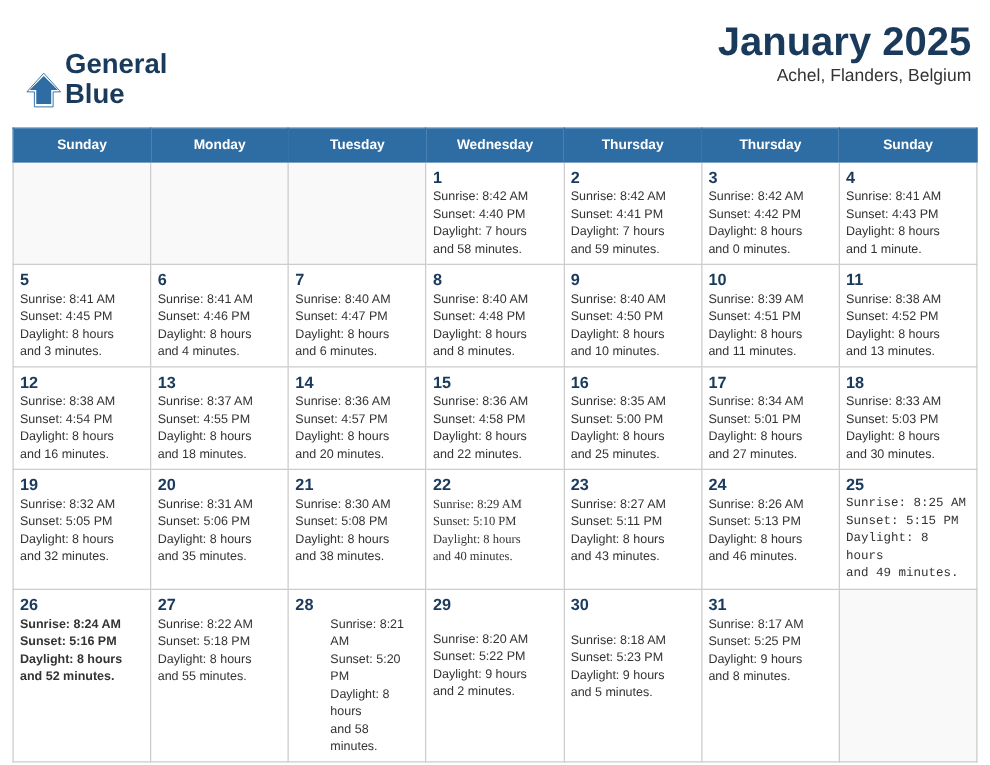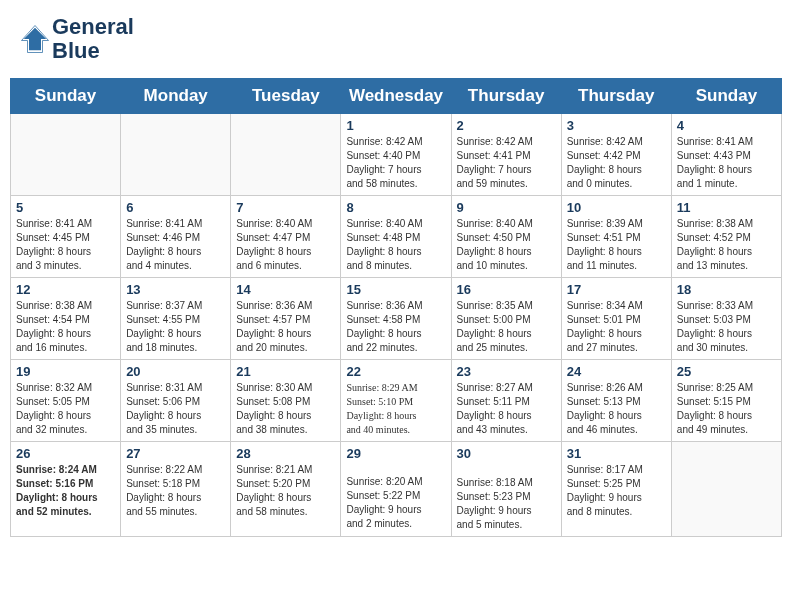--- a/index.html
+++ b/index.html
@@ -12,21 +12,22 @@
     }
     .header {
       display: flex;
       justify-content: space-between;
       align-items: flex-start;
       margin-bottom: 10px;
       padding: 5px 5px 5px 10px;
     }
     .logo {
       display: flex;
-      align-items: center;
+      align-items: flex-end;
+      margin-top: 24px;
     }
     .logo-text {
       font-size: 22px;
       font-weight: bold;
       color: #1a3a5c;
       line-height: 1.1;
     }
     .logo-text span {
       color: #1a3a5c;
     }
@@ -48,21 +49,21 @@
       color: #333;
     }
     table {
       width: 100%;
       border-collapse: collapse;
       table-layout: fixed;
     }
     thead th {
       background-color: #2e6da4;
       color: #fff;
-      font-size: 17px;
+      font-size: 11px;
       padding: 7px 4px;
       text-align: center;
       border: 1px solid #2e6da4;
     }
     td {
       vertical-align: top;
       border: 1px solid #ccc;
       padding: 4px 5px;
       font-size: 10px;
       color: #333;
@@ -93,20 +94,24 @@
     <svg class="logo-icon" viewBox="0 0 40 40">
       <polygon points="20,5 35,20 28,20 28,35 12,35 12,20 5,20" fill="#2e6da4"></polygon>
       <polygon points="20,2 38,22 30,22 30,38 10,38 10,22 2,22" fill="none" stroke="#2e6da4" stroke-width="1"></polygon>
     </svg>
     <div>
       <div class="logo-text">
         <span>General</span><br><span>Blue</span>
       </div>
     </div>
   </div>
+  <div class="title-block">
+    <div class="month-title">January 2025</div>
+    <div class="subtitle">Achel, Flanders, Belgium</div>
+  </div>
 </div>
 
 <table>
   <thead>
     <tr id="weekday-header">
         <th>Sunday</th>
         <th>Monday</th>
         <th>Tuesday</th>
         <th>Wednesday</th>
         <th>Thursday</th>
@@ -288,21 +293,21 @@
         </td>
         <td>
           <span class="day-num">24</span>
           <div class="day-info" style="white-space: pre-line;">Sunrise: 8:26 AM
 Sunset: 5:13 PM
 Daylight: 8 hours
 and 46 minutes.</div>
         </td>
         <td>
           <span class="day-num">25</span>
-          <div class="day-info" style="white-space: pre-line;">Sunrise: 8:25 AM
+          <div class="day-info" style="white-space: pre-line; font-family: Liberation Mono, monospace;">Sunrise: 8:25 AM
 Sunset: 5:15 PM
 Daylight: 8 hours
 and 49 minutes.</div>
         </td>
       </tr>
       <tr>
         <td>
           <span class="day-num">26</span>
           <div class="day-info" style="white-space: pre-line; font-weight: bold;">Sunrise: 8:24 AM
 Sunset: 5:16 PM
@@ -311,21 +316,21 @@
         </td>
         <td>
           <span class="day-num">27</span>
           <div class="day-info" style="white-space: pre-line;">Sunrise: 8:22 AM
 Sunset: 5:18 PM
 Daylight: 8 hours
 and 55 minutes.</div>
         </td>
         <td>
           <span class="day-num">28</span>
-          <div class="day-info" style="white-space: pre-line;">Sunrise: 8:21 AM
+          <div class="day-info" style="white-space: pre-line; margin-left: 28px;">Sunrise: 8:21 AM
 Sunset: 5:20 PM
 Daylight: 8 hours
 and 58 minutes.</div>
         </td>
         <td>
           <span class="day-num">29</span>
           <div class="day-info" style="white-space: pre-line; margin-top: 14px;">Sunrise: 8:20 AM
 Sunset: 5:22 PM
 Daylight: 9 hours
 and 2 minutes.</div>

